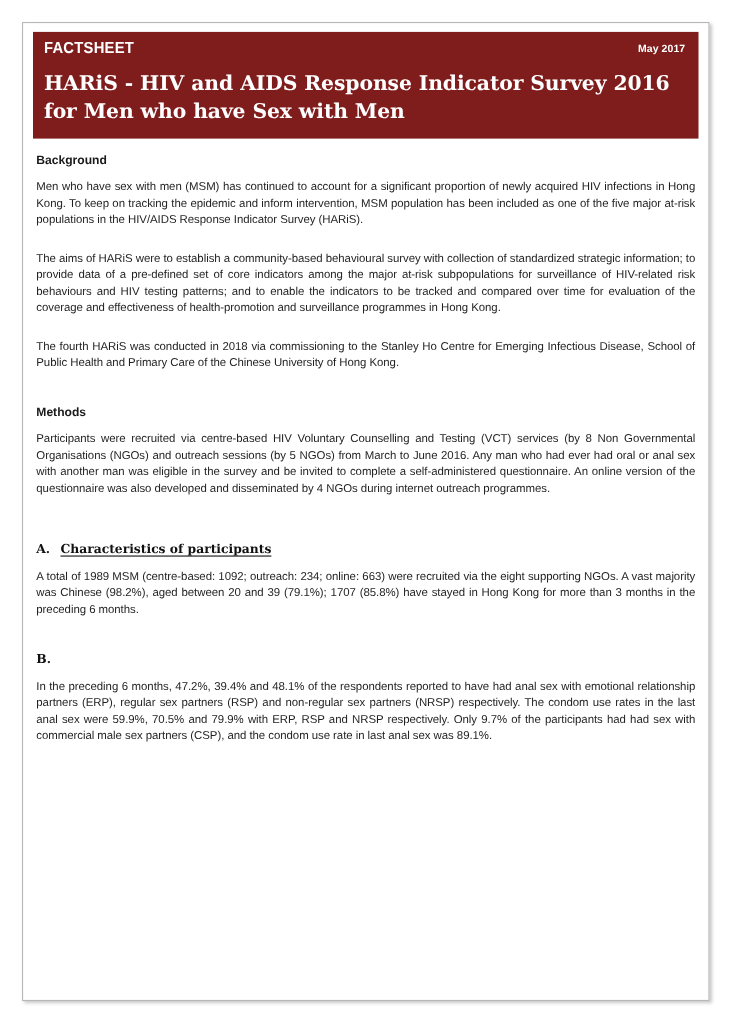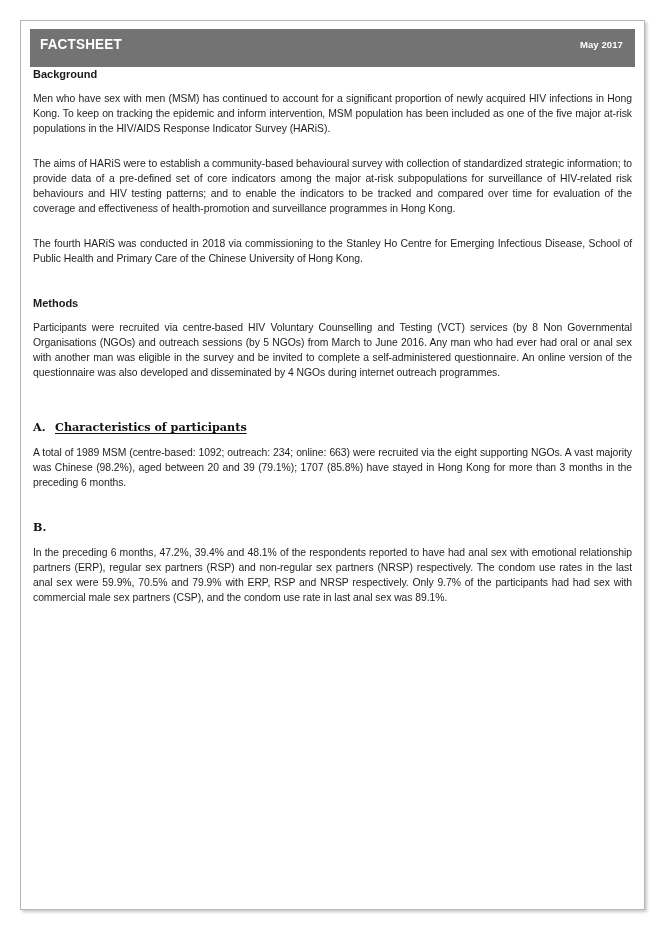--- a/index.html
+++ b/index.html
@@ -26,21 +26,21 @@
     background: #ffffff;
     border: 1px solid #b7b7b7;
     box-shadow: 2px 2px 3px rgba(0,0,0,0.22);
     overflow: hidden;
   }
 
   
   .banner {
     position: relative;
     margin: 8px 9px 0 9px;
-    background: #737373;
+    background: #7f1d1d;
     padding: 7px 10px 12px 10px;
     box-sizing: border-box;
   }
   .banner-top {
     display: flex;
     align-items: flex-start;
     justify-content: space-between;
     height: 19px;
   }
   .factsheet-label {
@@ -68,20 +68,21 @@
     font-weight: 700;
     font-size: 18.5px;
     line-height: 25px;
     margin-top: 9px;
     letter-spacing: -0.1px;
   }
 
   
   .content {
     padding: 0 12px 0 12px;
+    margin-top: 13px;
   }
   .h-sans {
     font-family: "Liberation Sans", sans-serif;
     font-size: 11px;
     font-weight: 700;
     color: #1a1a1a;
     line-height: 14px;
   }
   p.body {
     font-family: "Liberation Sans", sans-serif;
@@ -117,20 +118,21 @@
 </head>
 <body>
 
 <div class="page-wrap">
 
   <div class="banner">
     <div class="banner-top">
       <div class="factsheet-label">FACTSHEET</div>
       <div class="issue-date">May 2017</div>
     </div>
+    <div class="banner-title">HARiS - HIV and AIDS Response Indicator Survey 2016 for Men who have Sex with Men</div>
   </div>
 
   <div class="content">
 
     <div class="h-sans">Background</div>
     <div class="gap-sm"></div>
     <p class="body">Men who have sex with men (MSM) has continued to account for a significant proportion of newly acquired HIV infections in Hong Kong.   To keep on tracking the epidemic and inform intervention, MSM population has been included as one of the five major at-risk populations in the HIV/AIDS Response Indicator Survey (HARiS).</p>
     <div class="gap-md"></div>
     <p class="body">The aims of HARiS were to establish a community-based behavioural survey with collection of standardized strategic information; to provide data of a pre-defined set of core indicators among the major at-risk subpopulations for surveillance of HIV-related risk behaviours and HIV testing patterns; and to enable the indicators to be tracked and compared over time for evaluation of the coverage and effectiveness of health-promotion and surveillance programmes in Hong Kong.</p>
     <div class="gap-md"></div>

